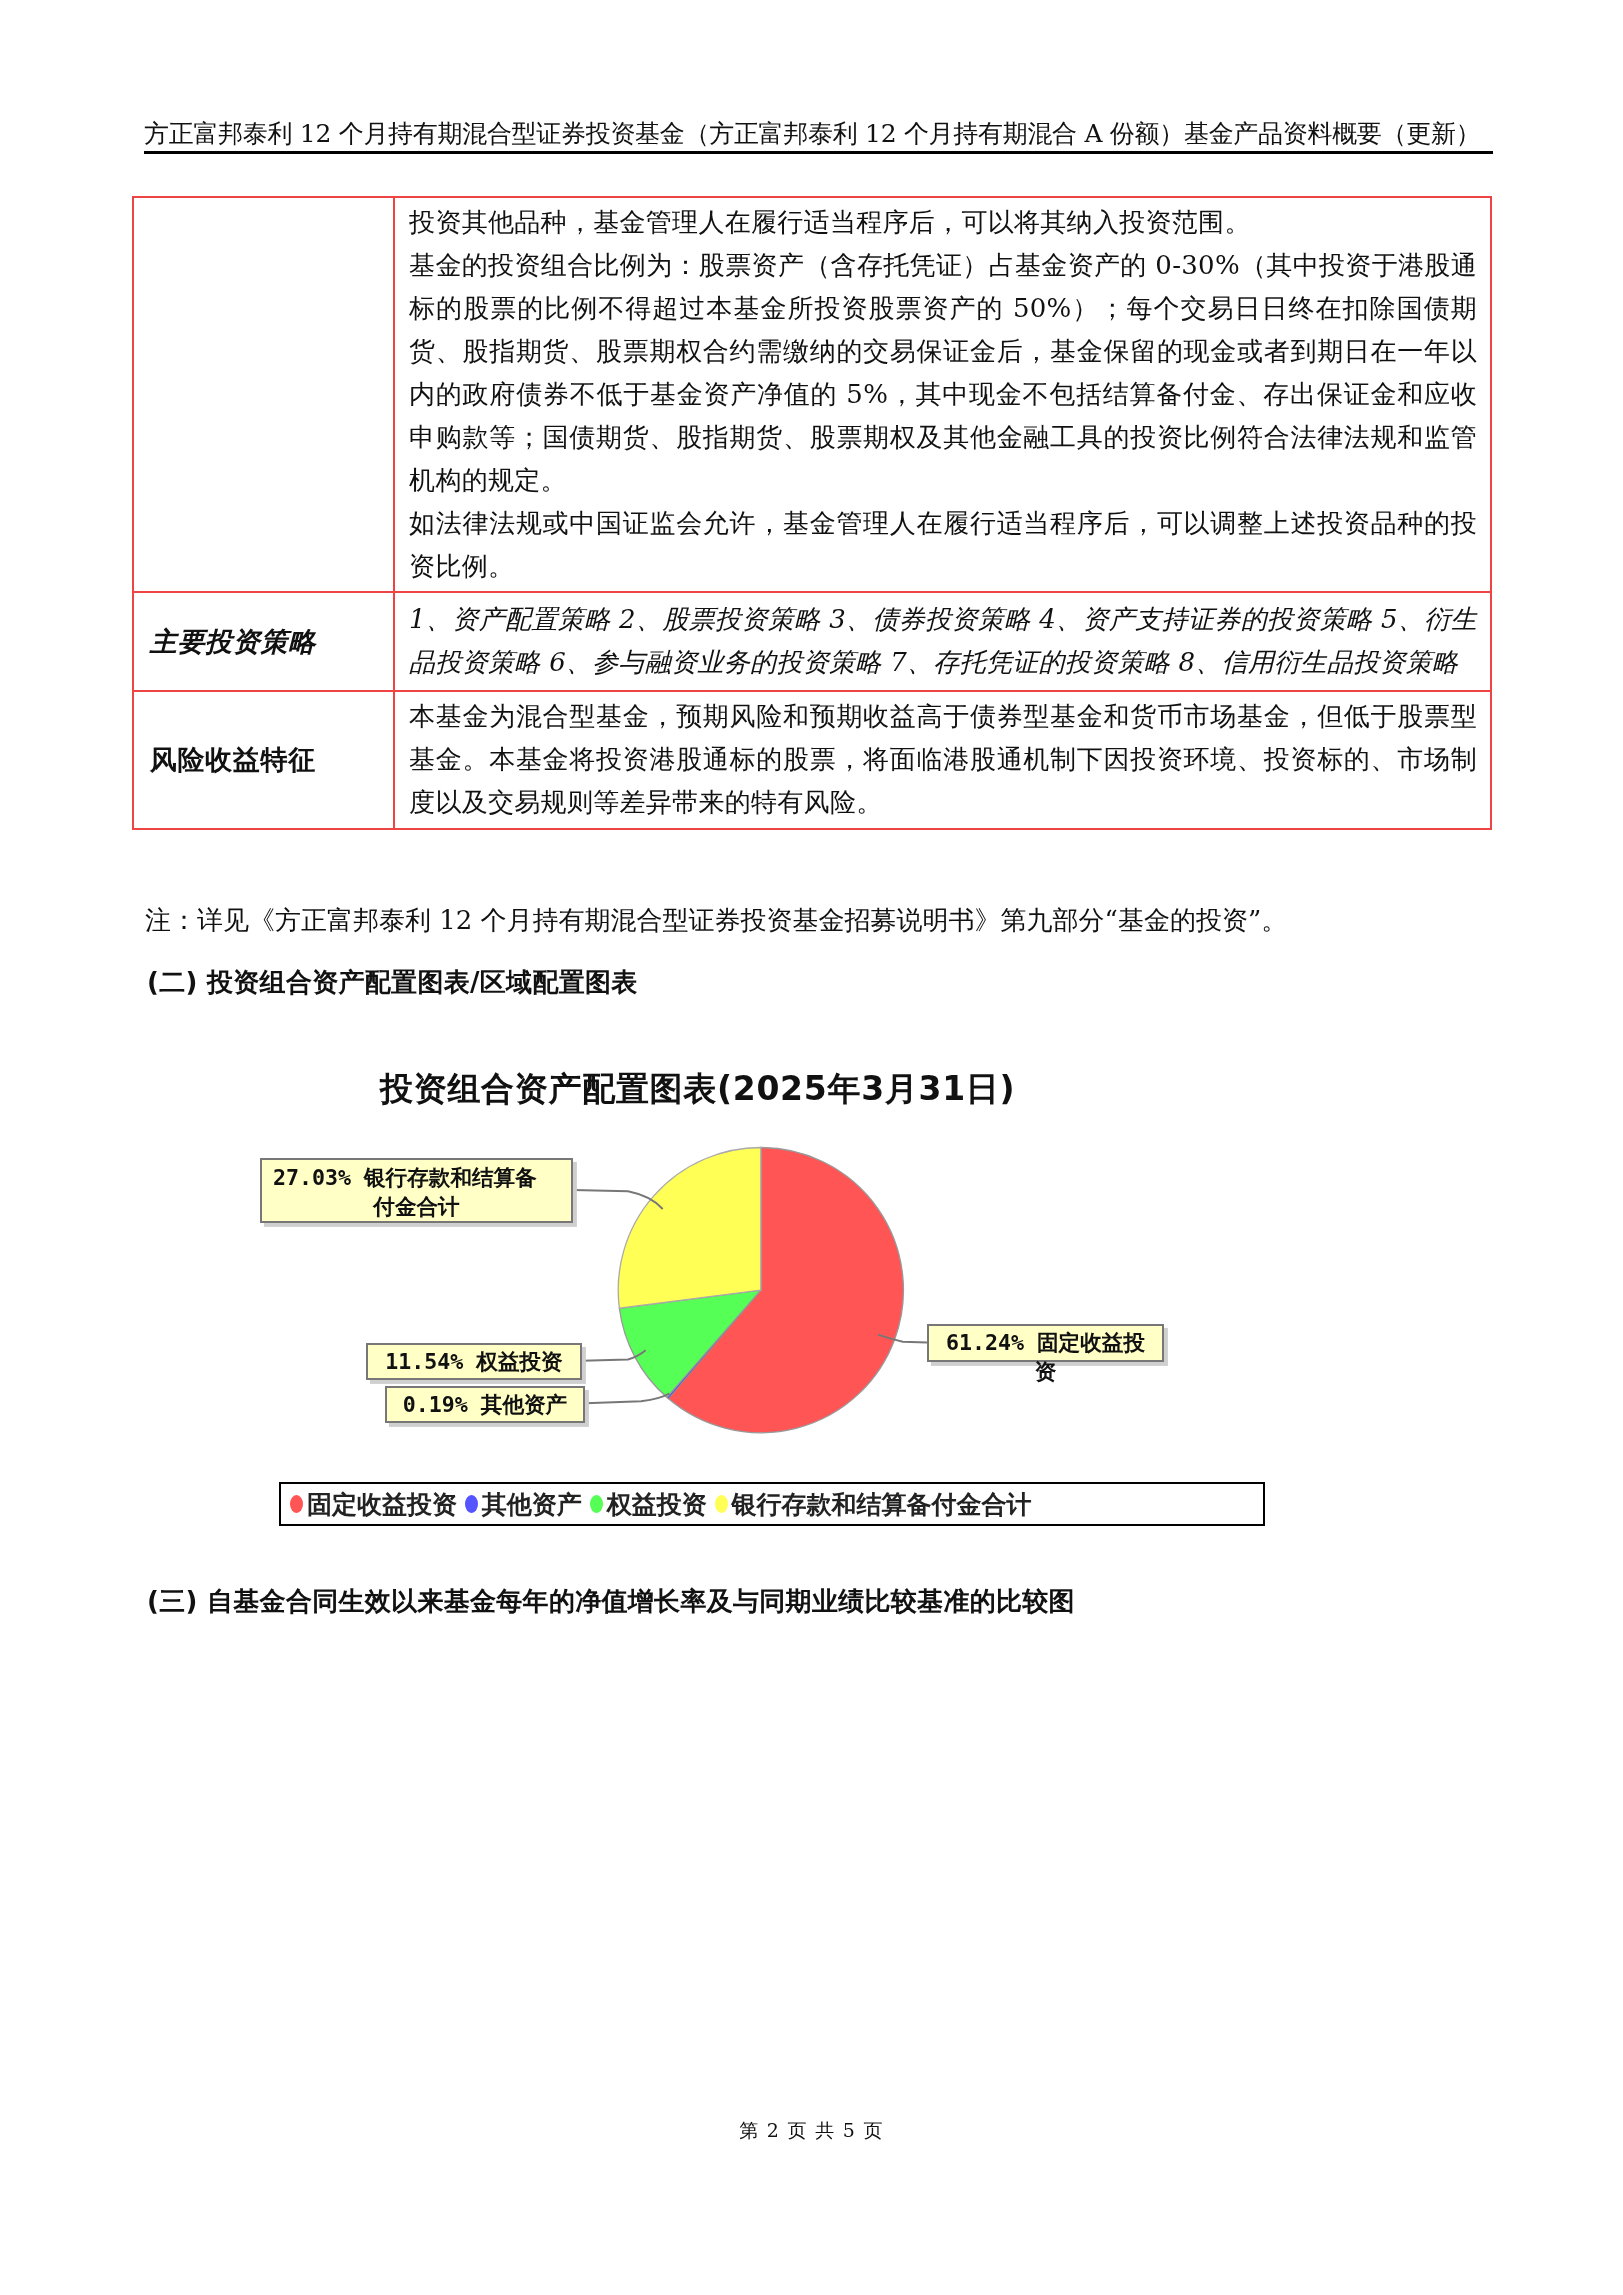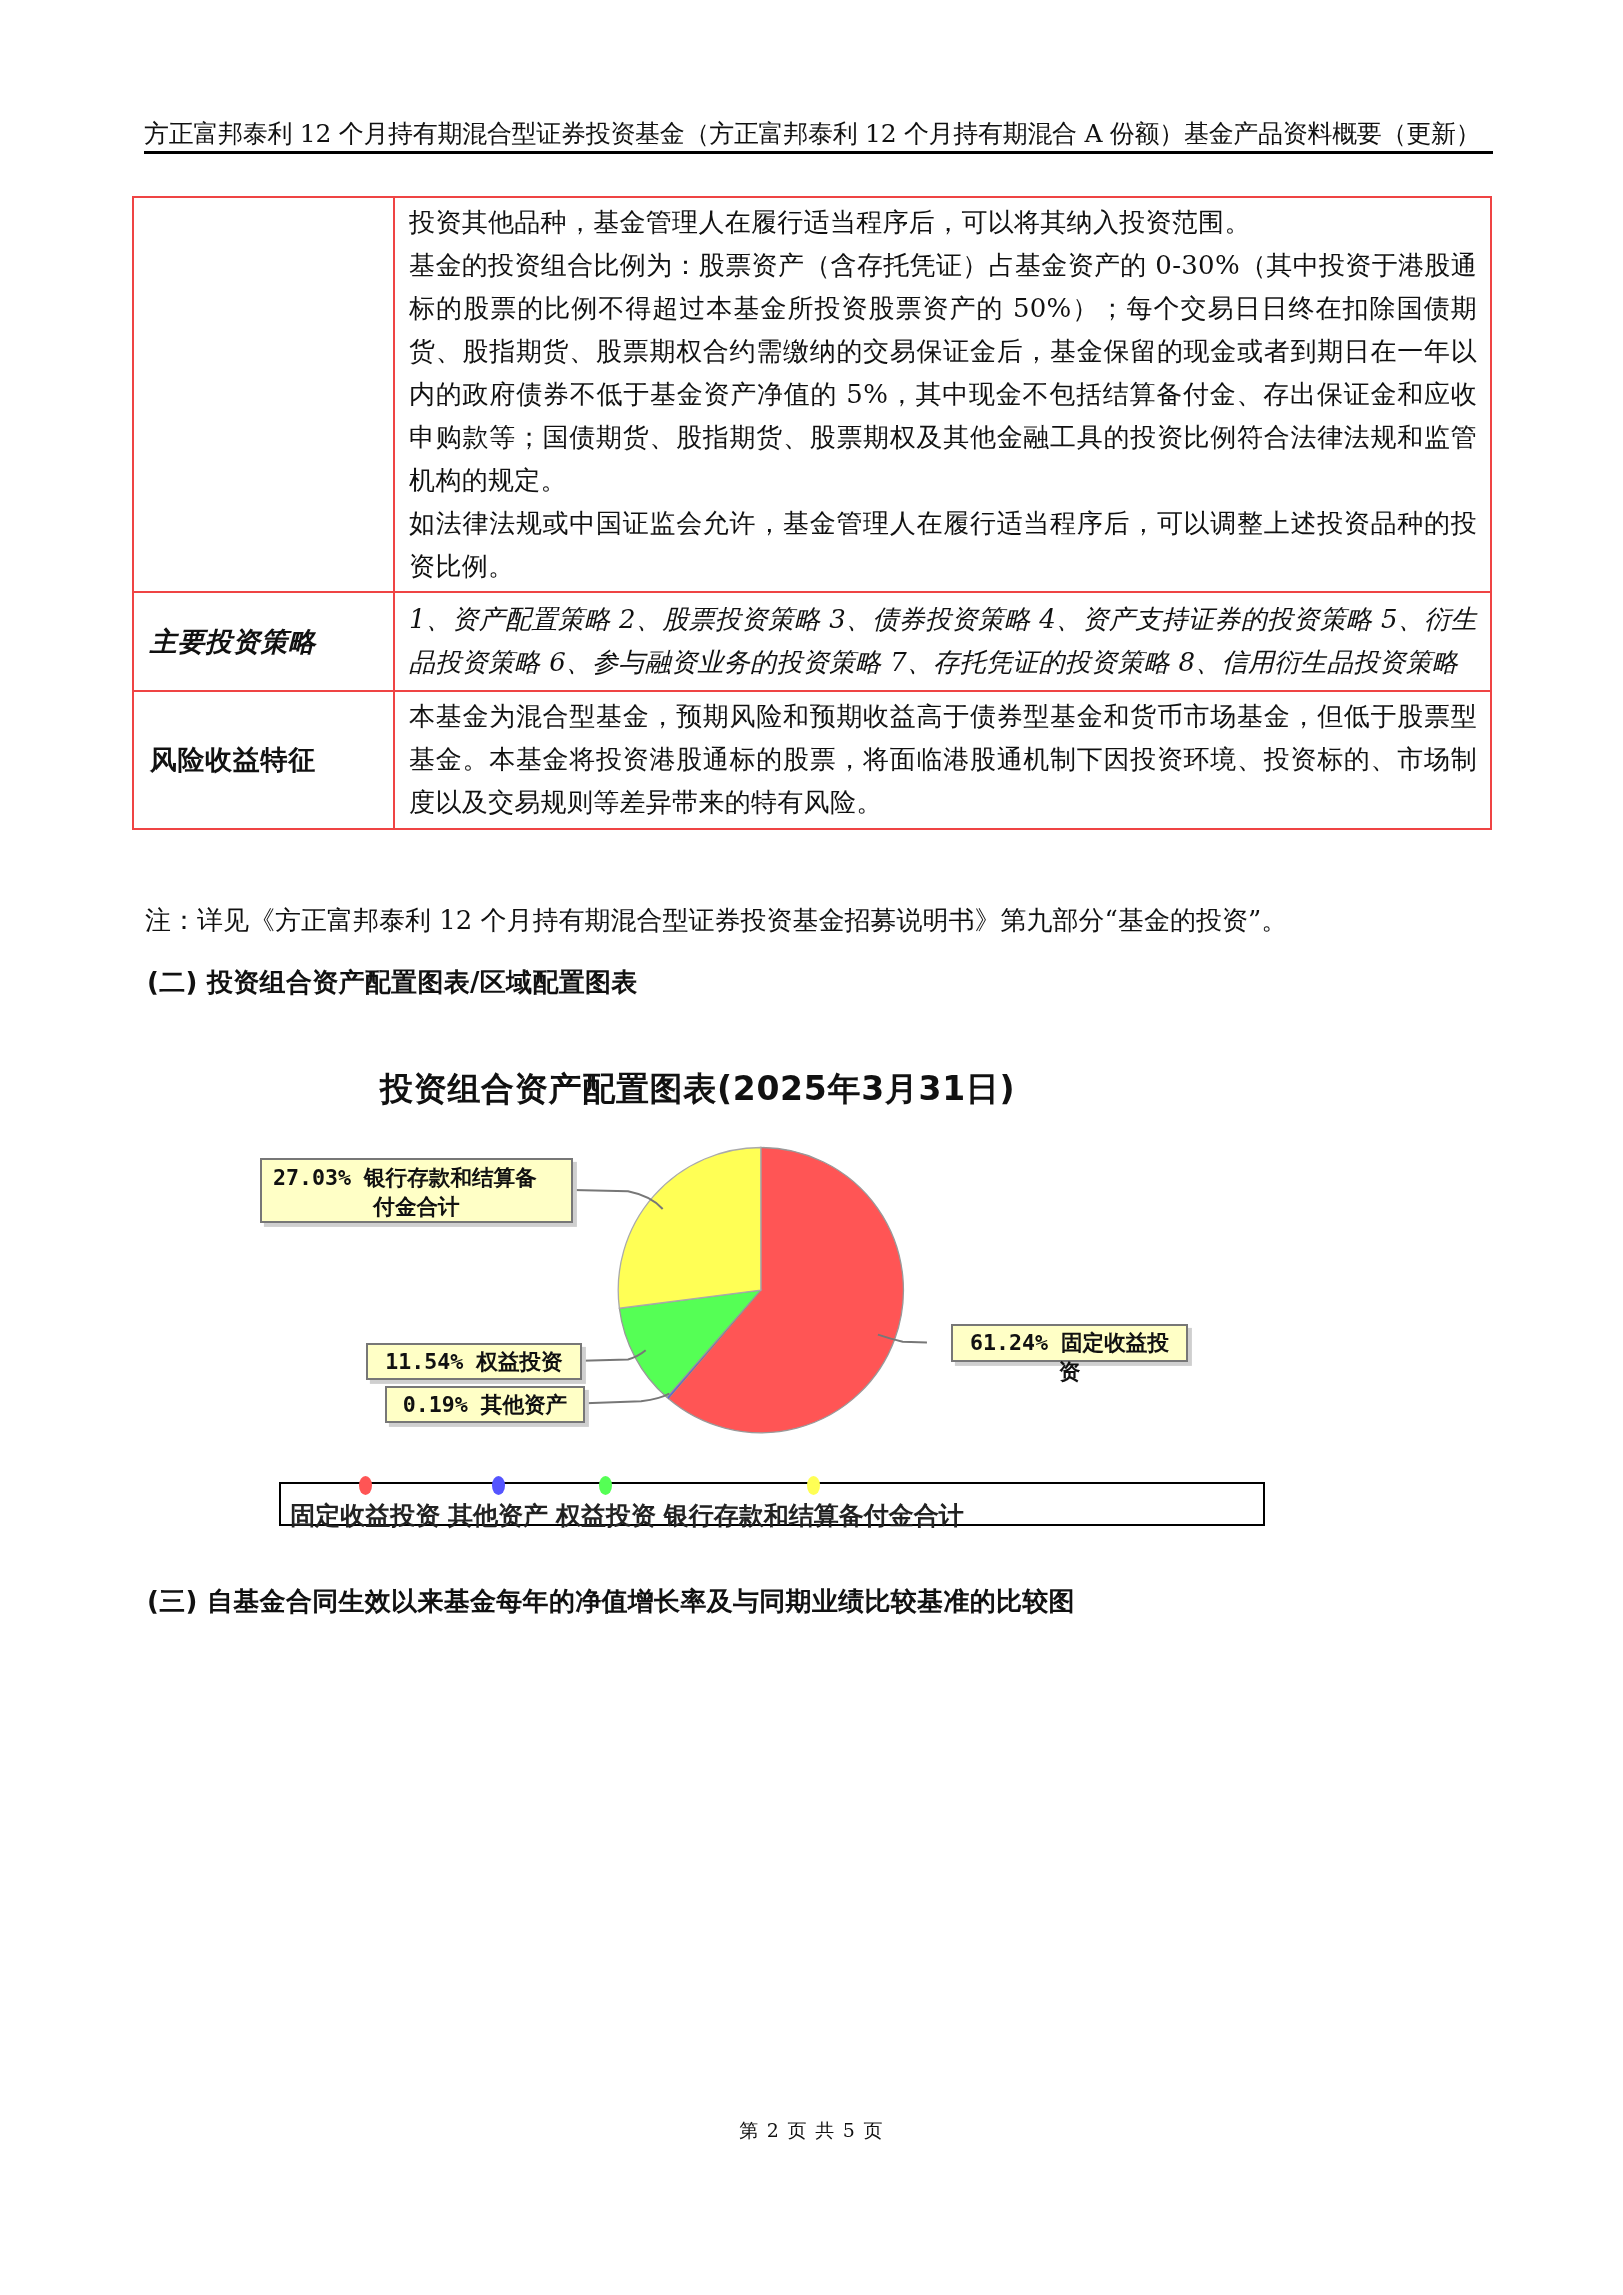--- a/index.html
+++ b/index.html
@@ -47,21 +47,21 @@
     font-family: "DejaVu Sans Mono", monospace; font-weight: bold; font-size: 21.6px;
     line-height: 29px; text-align: center; color: #111; padding: 2px 11px; box-sizing: border-box;
   }
   .leader { position: absolute; left: 0; top: 0; width: 1623px; height: 2295px; pointer-events: none; }
 
   .legend {
     left: 279px; top: 1482px; width: 986px; height: 44px; box-sizing: border-box;
     border: 2.6px solid #000; display: flex; align-items: center; padding-left: 9.2px; gap: 7.9px;
     font-family: "DejaVu Sans", sans-serif; font-weight: bold; font-size: 25px; color: #222;
   }
-  .legend-item { display: flex; align-items: center; gap: 3.9px; white-space: nowrap; flex-direction: column; }
+  .legend-item { display: flex; align-items: center; gap: 3.9px; white-space: nowrap; }
   .legend-dot { width: 13px; height: 18.3px; border-radius: 50%; display: inline-block; }
 
   .footer { left: 0; width: 1623px; top: 2118px; text-align: center; font-size: 19px; letter-spacing: 1.3px; }
 </style>
 </head>
 <body>
 
 <div class="abs header-title">方正富邦泰利 12 个月持有期混合型证券投资基金（方正富邦泰利 12 个月持有期混合 A 份额）基金产品资料概要（更新）</div>
 <div class="abs header-rule"></div>
 
@@ -116,21 +116,21 @@
     <path d="M1417,2052 L1380,2051 Q1360,2046 1342,2040"></path>
   </g>
 </svg>
 
 <div class="callout" style="left:260px; top:1158px; width:313px; height:65px; line-height:29px; padding-top:2.6px;">
   <div style="text-align:left;">27.03% 银行存款和结算备</div>
   <div>付金合计</div>
 </div>
 <div class="callout" style="left:366px; top:1343px; width:216px; height:37px;">11.54% 权益投资</div>
 <div class="callout" style="left:385px; top:1386px; width:200px; height:37px;">0.19% 其他资产</div>
-<div class="callout" style="left:927px; top:1324px; width:237px; height:38px;margin-left:24px;">61.24% 固定收益投资</div>
+<div class="callout" style="left:927px; top:1324px; width:237px; height:38px;">61.24% 固定收益投资</div>
 
 <div class="abs legend">
   <div class="legend-item">
     <span class="legend-dot" style="background:#ff5555;"></span>
     <span>固定收益投资</span>
   </div>
   <div class="legend-item">
     <span class="legend-dot" style="background:#5555ff;"></span>
     <span>其他资产</span>
   </div>

